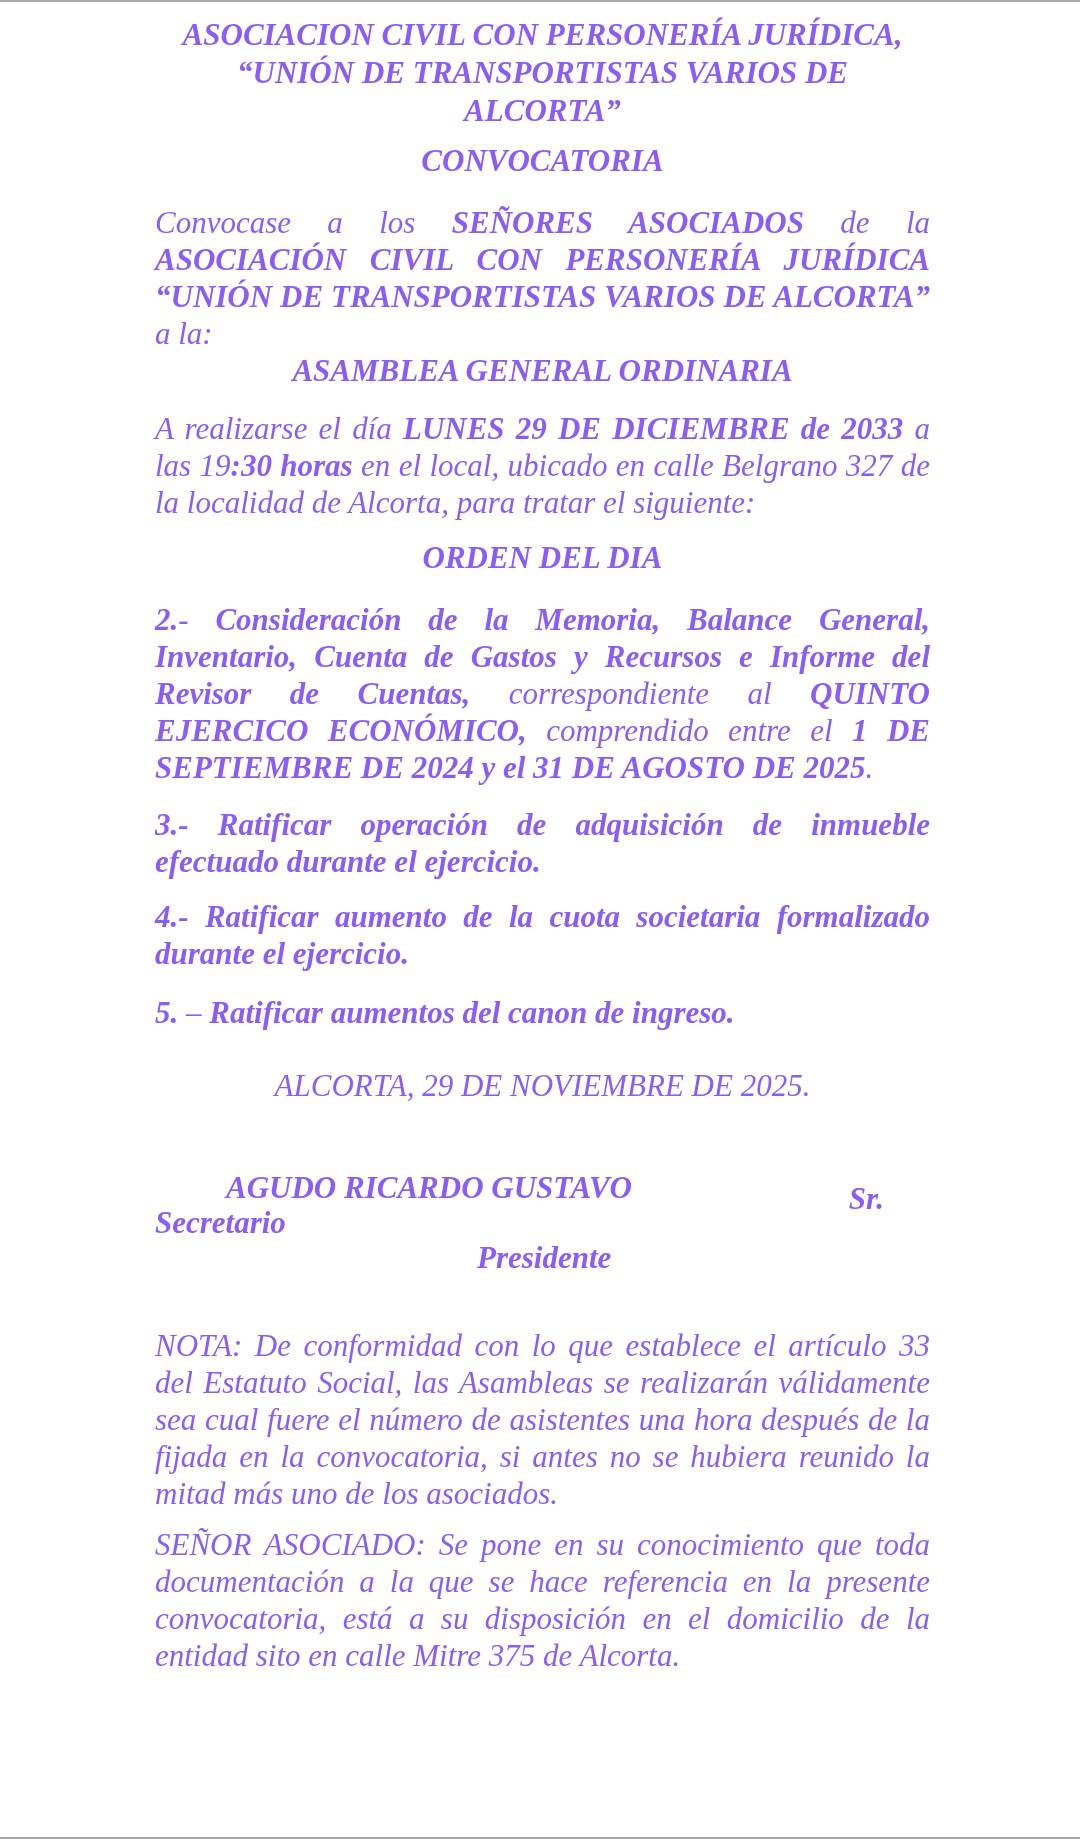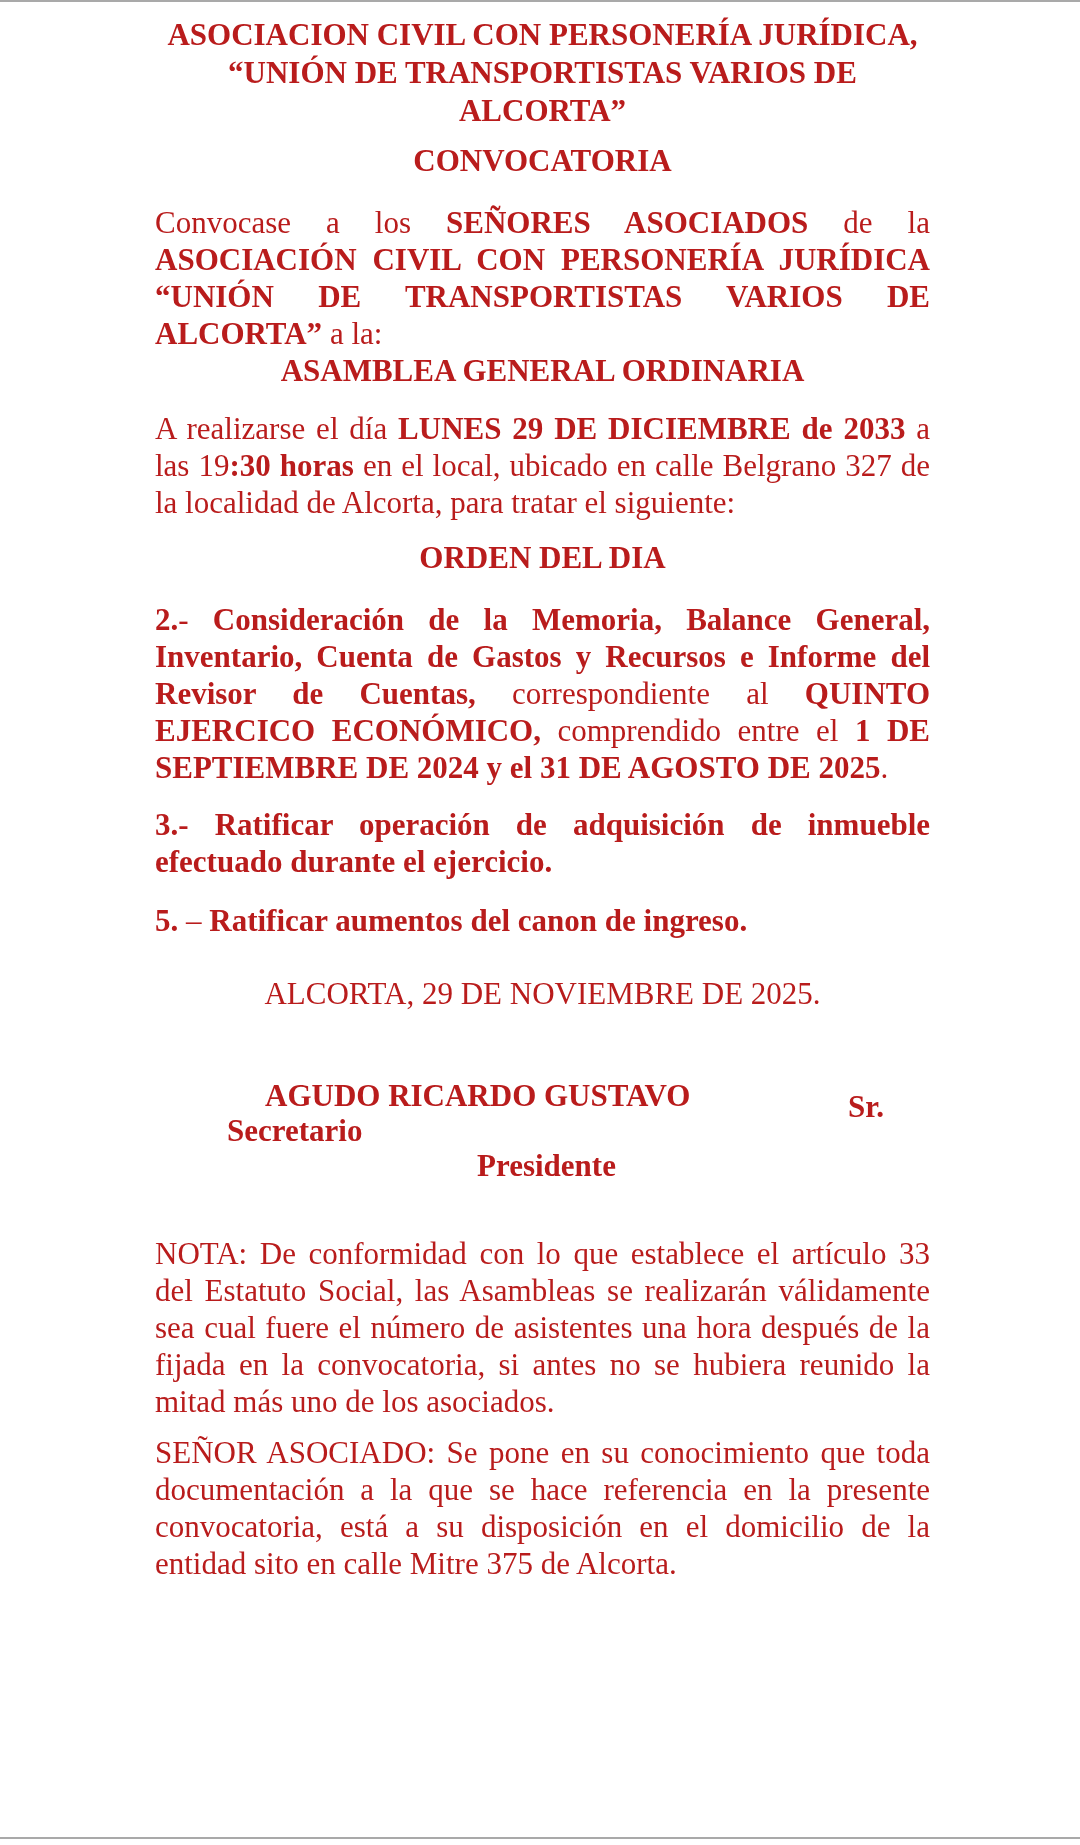--- a/index.html
+++ b/index.html
@@ -5,24 +5,25 @@
   html, body {
     margin: 0;
     padding: 0;
     background: #ffffff;
   }
   .page {
     position: relative;
     width: 1080px;
     height: 1845px;
     background: #ffffff;
-    color: #b91c1c;
+    color: #8b5cf6;
     font-family: "Liberation Serif", "DejaVu Serif", serif;
     font-size: 31px;
     overflow: hidden;
+    font-style: italic;
   }
   .edge {
     position: absolute;
     left: 0;
     right: 0;
     height: 2px;
     background: #a9a9a9;
   }
   .edge.top { top: 0; }
   .edge.bottom { top: 1837px; }
@@ -60,22 +61,22 @@
     margin-top: 66px;
     font-weight: bold;
     line-height: 35px;
   }
   .sig-line1 { margin-left: 78px; }
   .sig-sr {
     position: absolute;
     top: 11px;
     right: 46px;
   }
-  .sig-line2 { margin-left: 110px; }
-  .sig-line3 { margin-left: 72px; }
+  .sig-line2 { margin-left: 71px; }
+  .sig-line3 { }
   .sig-line4 { margin-left: 322px; }
   .m-nota  { margin-top: 52px; }
   .m-senor { margin-top: 14px; }
 </style>
 </head>
 <body>
 
 <div class="page">
   <div class="edge top"></div>
 
@@ -92,20 +93,21 @@
     <p class="para m-intro"><span>Convocase a los </span><span class="b">SEÑORES ASOCIADOS</span><span> de la </span><span class="b">ASOCIACIÓN CIVIL CON PERSONERÍA JURÍDICA “UNIÓN DE TRANSPORTISTAS VARIOS DE ALCORTA”</span><span> a la:</span></p>
 
     <div class="h m-asam">ASAMBLEA GENERAL ORDINARIA</div>
 
     <p class="para m-meet"><span>A realizarse el día </span><span class="b">LUNES 29 DE DICIEMBRE de 2033</span><span> a las 19</span><span class="b">:30 horas</span><span> en el local, ubicado en calle Belgrano 327 de la localidad de Alcorta, para tratar el siguiente:</span></p>
 
     <div class="h m-orden">ORDEN DEL DIA</div>
 
     <p class="para m-i2"><span class="b">2.</span><span>- </span><span class="b">Consideración de la Memoria, Balance General, Inventario, Cuenta de Gastos y Recursos e Informe del Revisor de Cuentas,</span><span> correspondiente al </span><span class="b">QUINTO EJERCICO ECONÓMICO,</span><span> comprendido entre el </span><span class="b">1 DE SEPTIEMBRE DE 2024 y el 31 DE AGOSTO DE 2025</span><span>.</span></p>
     <p class="para m-i3"><span class="b">3.- Ratificar operación de adquisición de inmueble efectuado durante el ejercicio.</span></p>
+    <p class="para m-i4"><span class="b">4.- Ratificar aumento de la cuota societaria formalizado durante el ejercicio.</span></p>
     <p class="para m-i5"><span class="b">5.</span><span> – </span><span class="b">Ratificar aumentos del canon de ingreso.</span></p>
 
     <p class="date-line">ALCORTA, 29 DE NOVIEMBRE DE 2025.</p>
 
     <div class="sig">
       <div class="sig-line1">
         <span class="sig-sr">Sr.</span>
       </div>
       <div class="sig-line2">AGUDO RICARDO GUSTAVO</div>
       <div class="sig-line3">Secretario</div>

